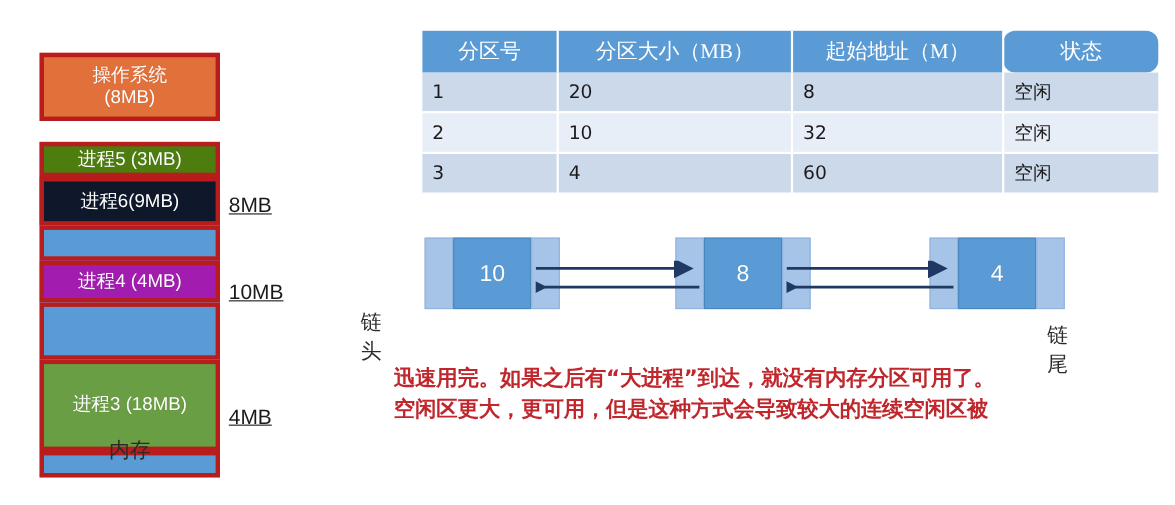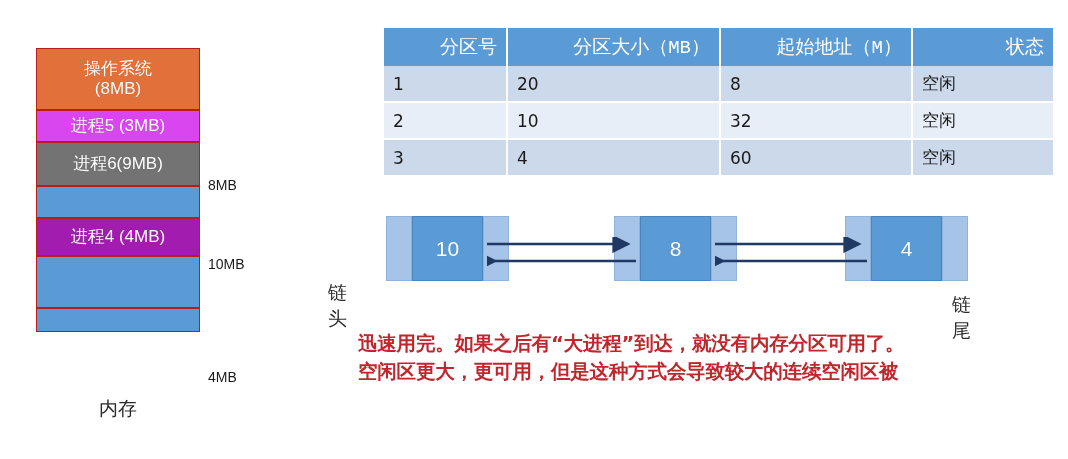--- a/index.html
+++ b/index.html
@@ -17,21 +17,21 @@
 
   
   #memory-diagram {
     position: absolute;
     left: 36px;
     top: 48px;
     width: 164px;
   }
   .mem-block {
     box-sizing: border-box;
-    border: 1px solid #b91c1c;
+    border: 4px solid #b91c1c;
     color: #ffffff;
     font-size: 17px;
     display: flex;
     flex-direction: column;
     align-items: center;
     justify-content: center;
     line-height: 1.18;
     text-shadow: 0 0 1px rgba(0,0,0,.18);
     white-space: nowrap;
   }
@@ -44,45 +44,46 @@
     width: 164px;
     text-align: center;
     font-size: 19px;
     color: #2b2b2b;
     font-family: "DejaVu Sans", sans-serif;
   }
 
   .mem-marker {
     position: absolute;
     left: 208px;
-    font-size: 14px;
+    font-size: 19px;
     color: #1a1a1a;
     font-family: "Liberation Sans", sans-serif;
+    text-decoration: underline;
   }
 
   
   #partition-table {
     position: absolute;
     left: 384px;
     top: 28px;
     width: 591px;
     border-collapse: collapse;
     table-layout: fixed;
   }
   #partition-table th {
     background: #5b9bd5;
     color: #ffffff;
     font-weight: normal;
     font-size: 19px;
-    text-align: right;
+    text-align: center;
     padding: 6px 9px;
     border-right: 2px solid #ffffff;
-    font-family: Liberation Mono, monospace;
-  }
-  #partition-table th:last-child { border-right: none; }
+    font-family: Liberation Serif, serif;
+  }
+  #partition-table th:last-child { border-right: none; border-radius: 11px; }
   #partition-table td {
     font-size: 17px;
     color: #1a1a1a;
     padding: 6px 9px;
     border-right: 2px solid #ffffff;
     border-bottom: 2px solid #ffffff;
     font-family: "DejaVu Sans", sans-serif;
   }
   #partition-table td:last-child { border-right: none; }
   #partition-table tbody tr:nth-child(odd) td { background: #ccd9ea; }
@@ -137,31 +138,34 @@
   #drawback-note .nl { display: block; }
 </style>
 </head>
 <body>
 
 <div id="memory-diagram">
     <div class="mem-block" style="background: rgb(226, 112, 58); height: 62px;">
       <span class="ln">操作系统</span>
       <span class="ln">(8MB)</span>
     </div>
-    <div class="mem-block" style="background: #d946ef; height: 32px;">
+    <div class="mem-block" style="background: #4d7c0f; height: 32px; margin-top: 19px;">
       <span class="ln">进程5 (3MB)</span>
     </div>
-    <div class="mem-block" style="background: #737373; height: 44px;">
+    <div class="mem-block" style="background: #0f172a; height: 44px;">
       <span class="ln">进程6(9MB)</span>
     </div>
     <div class="mem-block" style="background: rgb(91, 155, 213); height: 32px;"></div>
     <div class="mem-block" style="background: #a21caf; height: 38px;">
       <span class="ln">进程4 (4MB)</span>
     </div>
     <div class="mem-block" style="background: rgb(91, 155, 213); height: 52px;"></div>
+    <div class="mem-block" style="background: rgb(106, 158, 68); height: 83px;">
+      <span class="ln">进程3 (18MB)</span>
+    </div>
     <div class="mem-block" style="background: rgb(91, 155, 213); height: 24px;"></div>
   </div>
 <div id="memory-caption">内存</div>
 <div id="memory-markers">
     <div class="mem-marker" style="top: 177px;">8MB</div>
     <div class="mem-marker" style="top: 256px;">10MB</div>
     <div class="mem-marker" style="top: 369px;">4MB</div>
   </div>
 
 <table id="partition-table">

